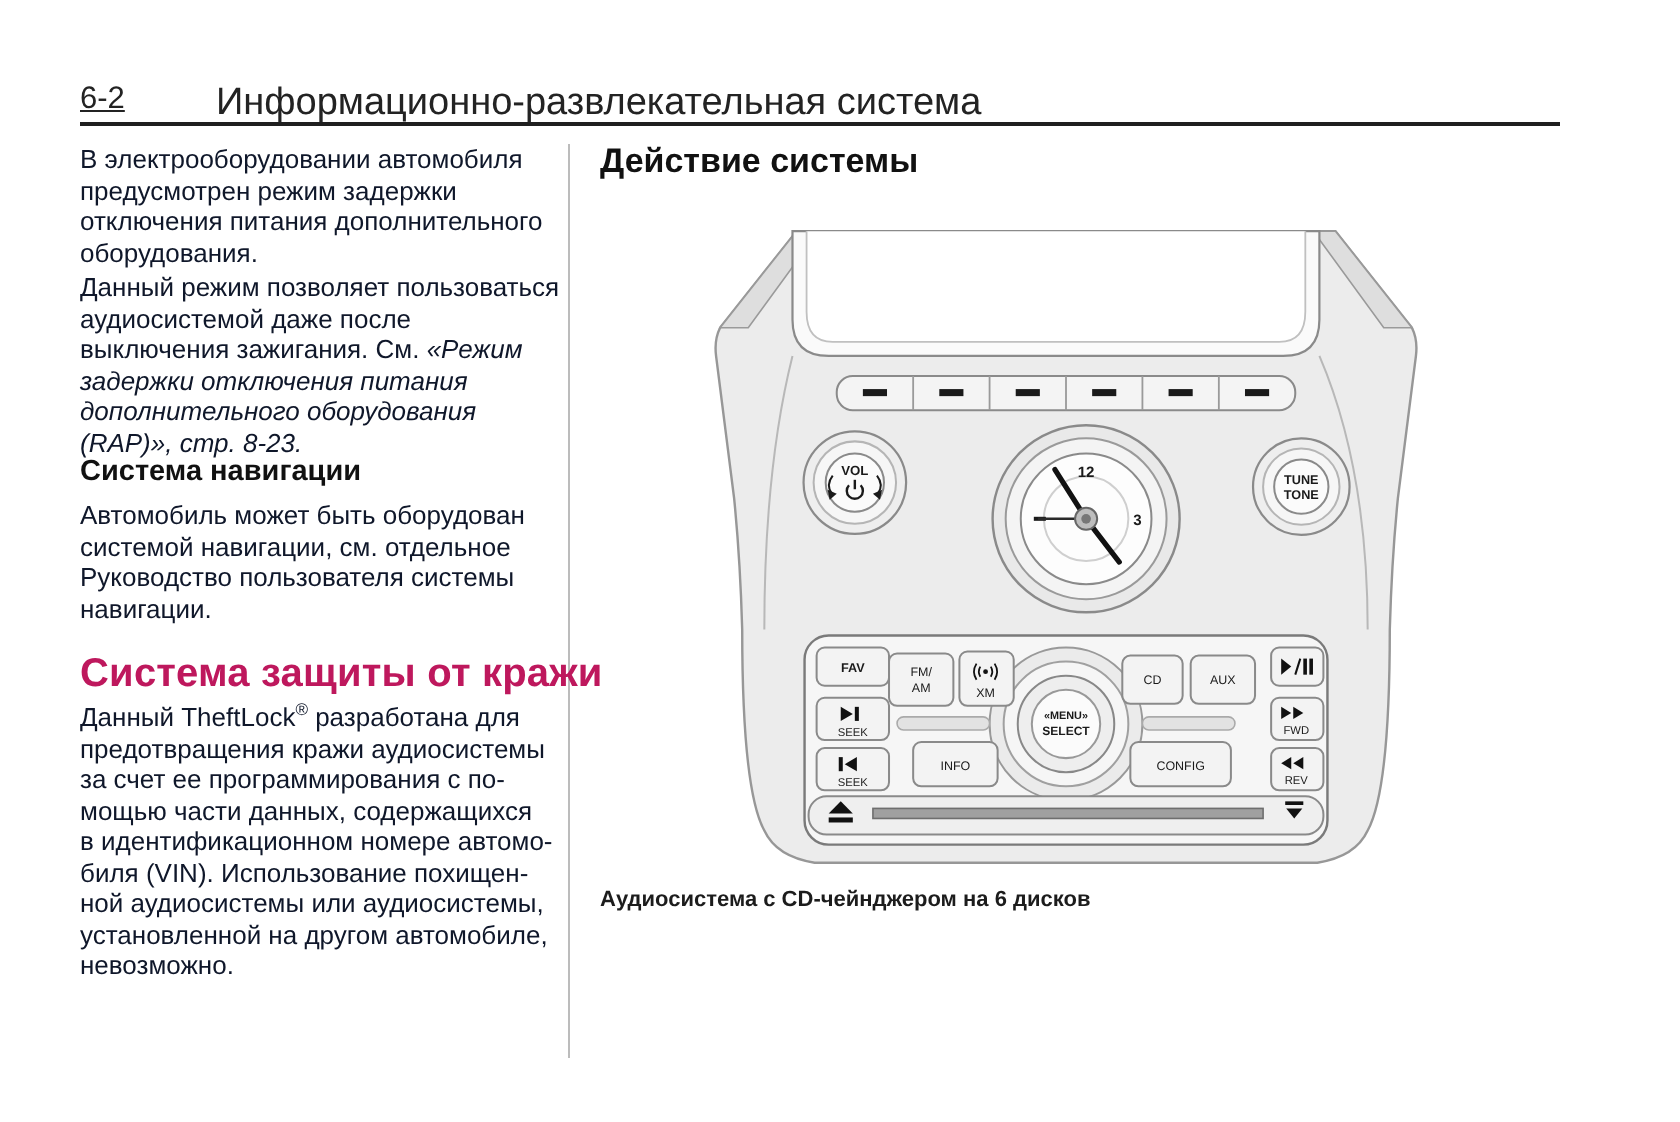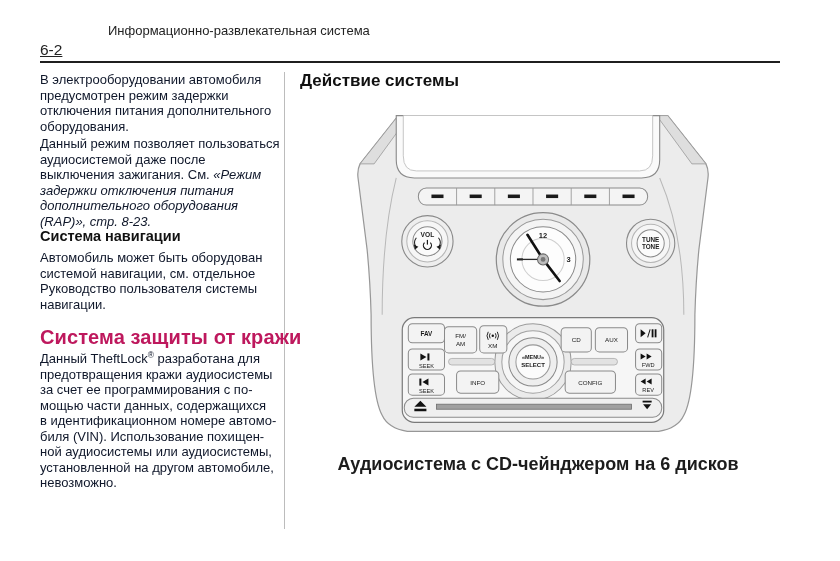--- a/index.html
+++ b/index.html
@@ -3,38 +3,38 @@
 <meta charset="utf-8">
 <style>
   html,body{margin:0;padding:0;}
   body{
     width:840px;height:561px;position:relative;background:#ffffff;
     font-family:"Liberation Sans","DejaVu Sans",sans-serif;
     color:#2a2a2a;overflow:hidden;
   }
   .abs{position:absolute;}
   .pagenum{left:40px;top:41px;font-size:15.5px;color:#232323;text-decoration:underline;}
-  .htitle{left:108px;top:23px;font-size:13px;color:#232323;}
+  .htitle{left:108px;top:41px;font-size:19px;color:#232323;}
   .hrule{left:40px;top:61px;width:740px;height:2px;background:#1f1f1f;}
   .colsep{left:284px;top:72px;width:1px;height:457px;background:#bcbcbc;}
   .leftcol p, .leftcol h3, .leftcol h2{margin:0;}
   .body-text{
     left:40px;width:252px;font-size:13px;line-height:15.5px;
     white-space:pre-line;color:#0f172a;
   }
   .p1{top:72px;}
   .p2{top:136px;}
   .p3{top:250px;}
   .p4{top:351px;}
   .ital{font-style:italic;}
   sup.reg{font-size:8.5px;vertical-align:super;line-height:0;}
   .h-small{left:40px;top:228px;font-size:14.5px;font-weight:bold;color:#111;margin:0;}
   .h-big{left:40px;top:326px;font-size:20px;font-weight:bold;color:#be185d;margin:0;letter-spacing:.1px;}
   .h-right{left:300px;top:71px;font-size:17px;font-weight:bold;color:#111;margin:0;text-align:right;}
-  .caption{left:300px;top:454px;width:476px;text-align:center;font-size:18px;font-weight:bold;color:#1c1c1c;}
+  .caption{left:300px;top:444px;width:476px;font-size:11px;font-weight:bold;color:#1c1c1c;}
   svg text{font-family:"Liberation Sans","DejaVu Sans",sans-serif;fill:#1a1a1a;}
   .illus{left:352px;top:112px;}
 </style>
 </head>
 <body>
 
 <div>
 
   <span class="abs pagenum">6-2</span>
   <span class="abs htitle">Информационно-развлекательная система</span>

